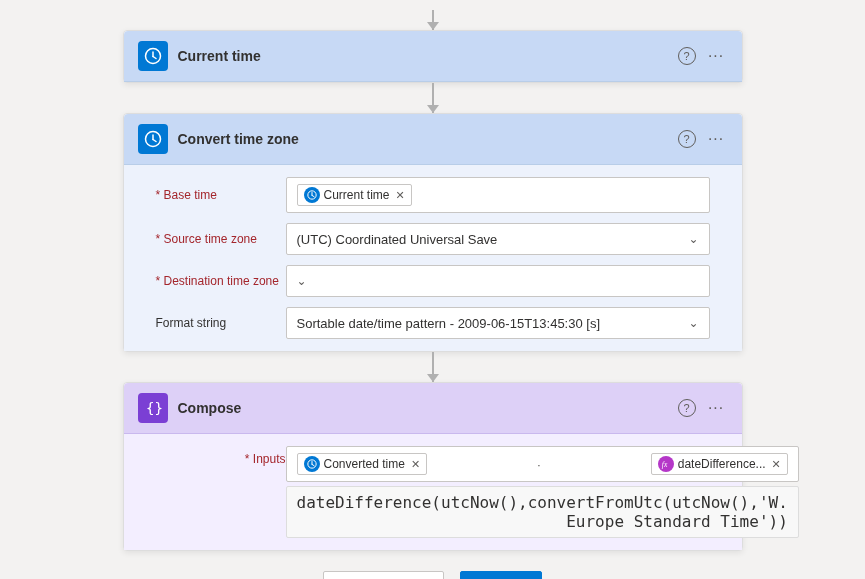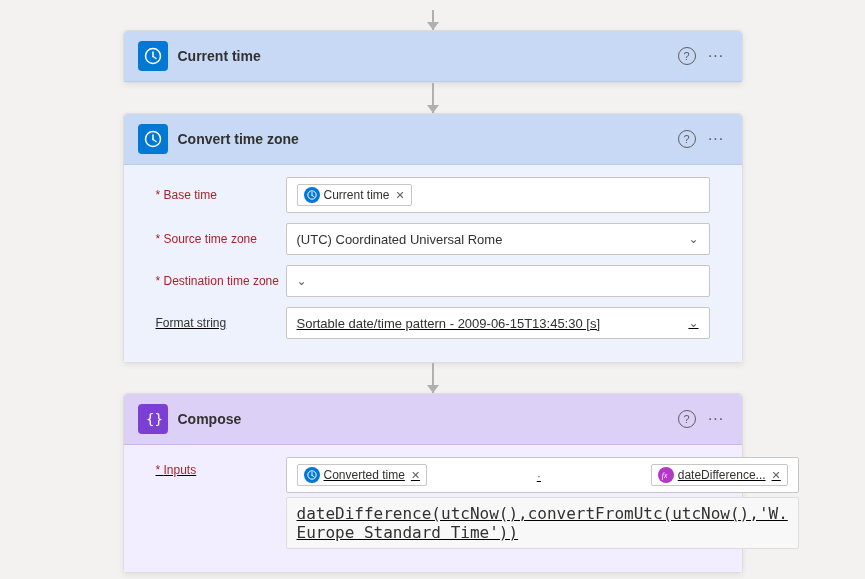--- a/index.html
+++ b/index.html
@@ -101,21 +101,21 @@
 
     .step-body.purple-body {
       background: #f3eeff;
     }
 
     .field-row {
       display: flex;
       align-items: center;
       margin-bottom: 10px;
     }
-    .field-row:last-child { margin-bottom: 11px; text-decoration: underline; }
+    .field-row:last-child { margin-bottom: 0; }
 
     .field-label {
       font-size: 12px;
       color: #a4262c;
       width: 130px;
       flex-shrink: 0;
     }
 
     .field-label::before {
       content: '* ';
@@ -313,21 +313,21 @@
             </span>
             <span>Current time</span>
             <span class="tag-close">✕</span>
           </span>
         </div>
       </div>
 
       <div class="field-row">
         <span class="field-label">Source time zone</span>
         <div class="field-value">
-          <span>(UTC) Coordinated Universal Rome</span>
+          <span>(UTC) Coordinated Universal Save</span>
           <span class="chevron-down">⌄</span>
         </div>
       </div>
 
       <div class="field-row">
         <span class="field-label">Destination time zone</span>
         <div class="field-value">
           <span class="chevron-down">⌄</span>
         </div>
       </div>
@@ -354,21 +354,21 @@
         </svg>
       </div>
       <span class="step-title">Compose</span>
       <div class="step-actions">
         <span class="question-icon">?</span>
         <span class="ellipsis-btn">···</span>
       </div>
     </div>
     <div class="step-body purple-body">
 
-      <div class="field-row" style="align-items:flex-start;">
+      <div class="field-row" style="align-items:flex-start;text-align:right;">
         <span class="field-label" style="padding-top:6px;">Inputs</span>
         <div class="tooltip-wrapper">
           <div class="field-value" style="flex-wrap:wrap; gap:16px;">
             <span class="tag-pill">
               <span class="pill-icon">
                 <svg width="10" height="10" viewBox="0 0 12 12" fill="none">
                   <circle cx="6" cy="6" r="5" stroke="white" stroke-width="1.2" fill="none"></circle>
                   <line x1="6" y1="3" x2="6" y2="6.5" stroke="white" stroke-width="1.2" stroke-linecap="round"></line>
                   <line x1="6" y1="6.5" x2="8.5" y2="8" stroke="white" stroke-width="1.2" stroke-linecap="round"></line>
                 </svg>

